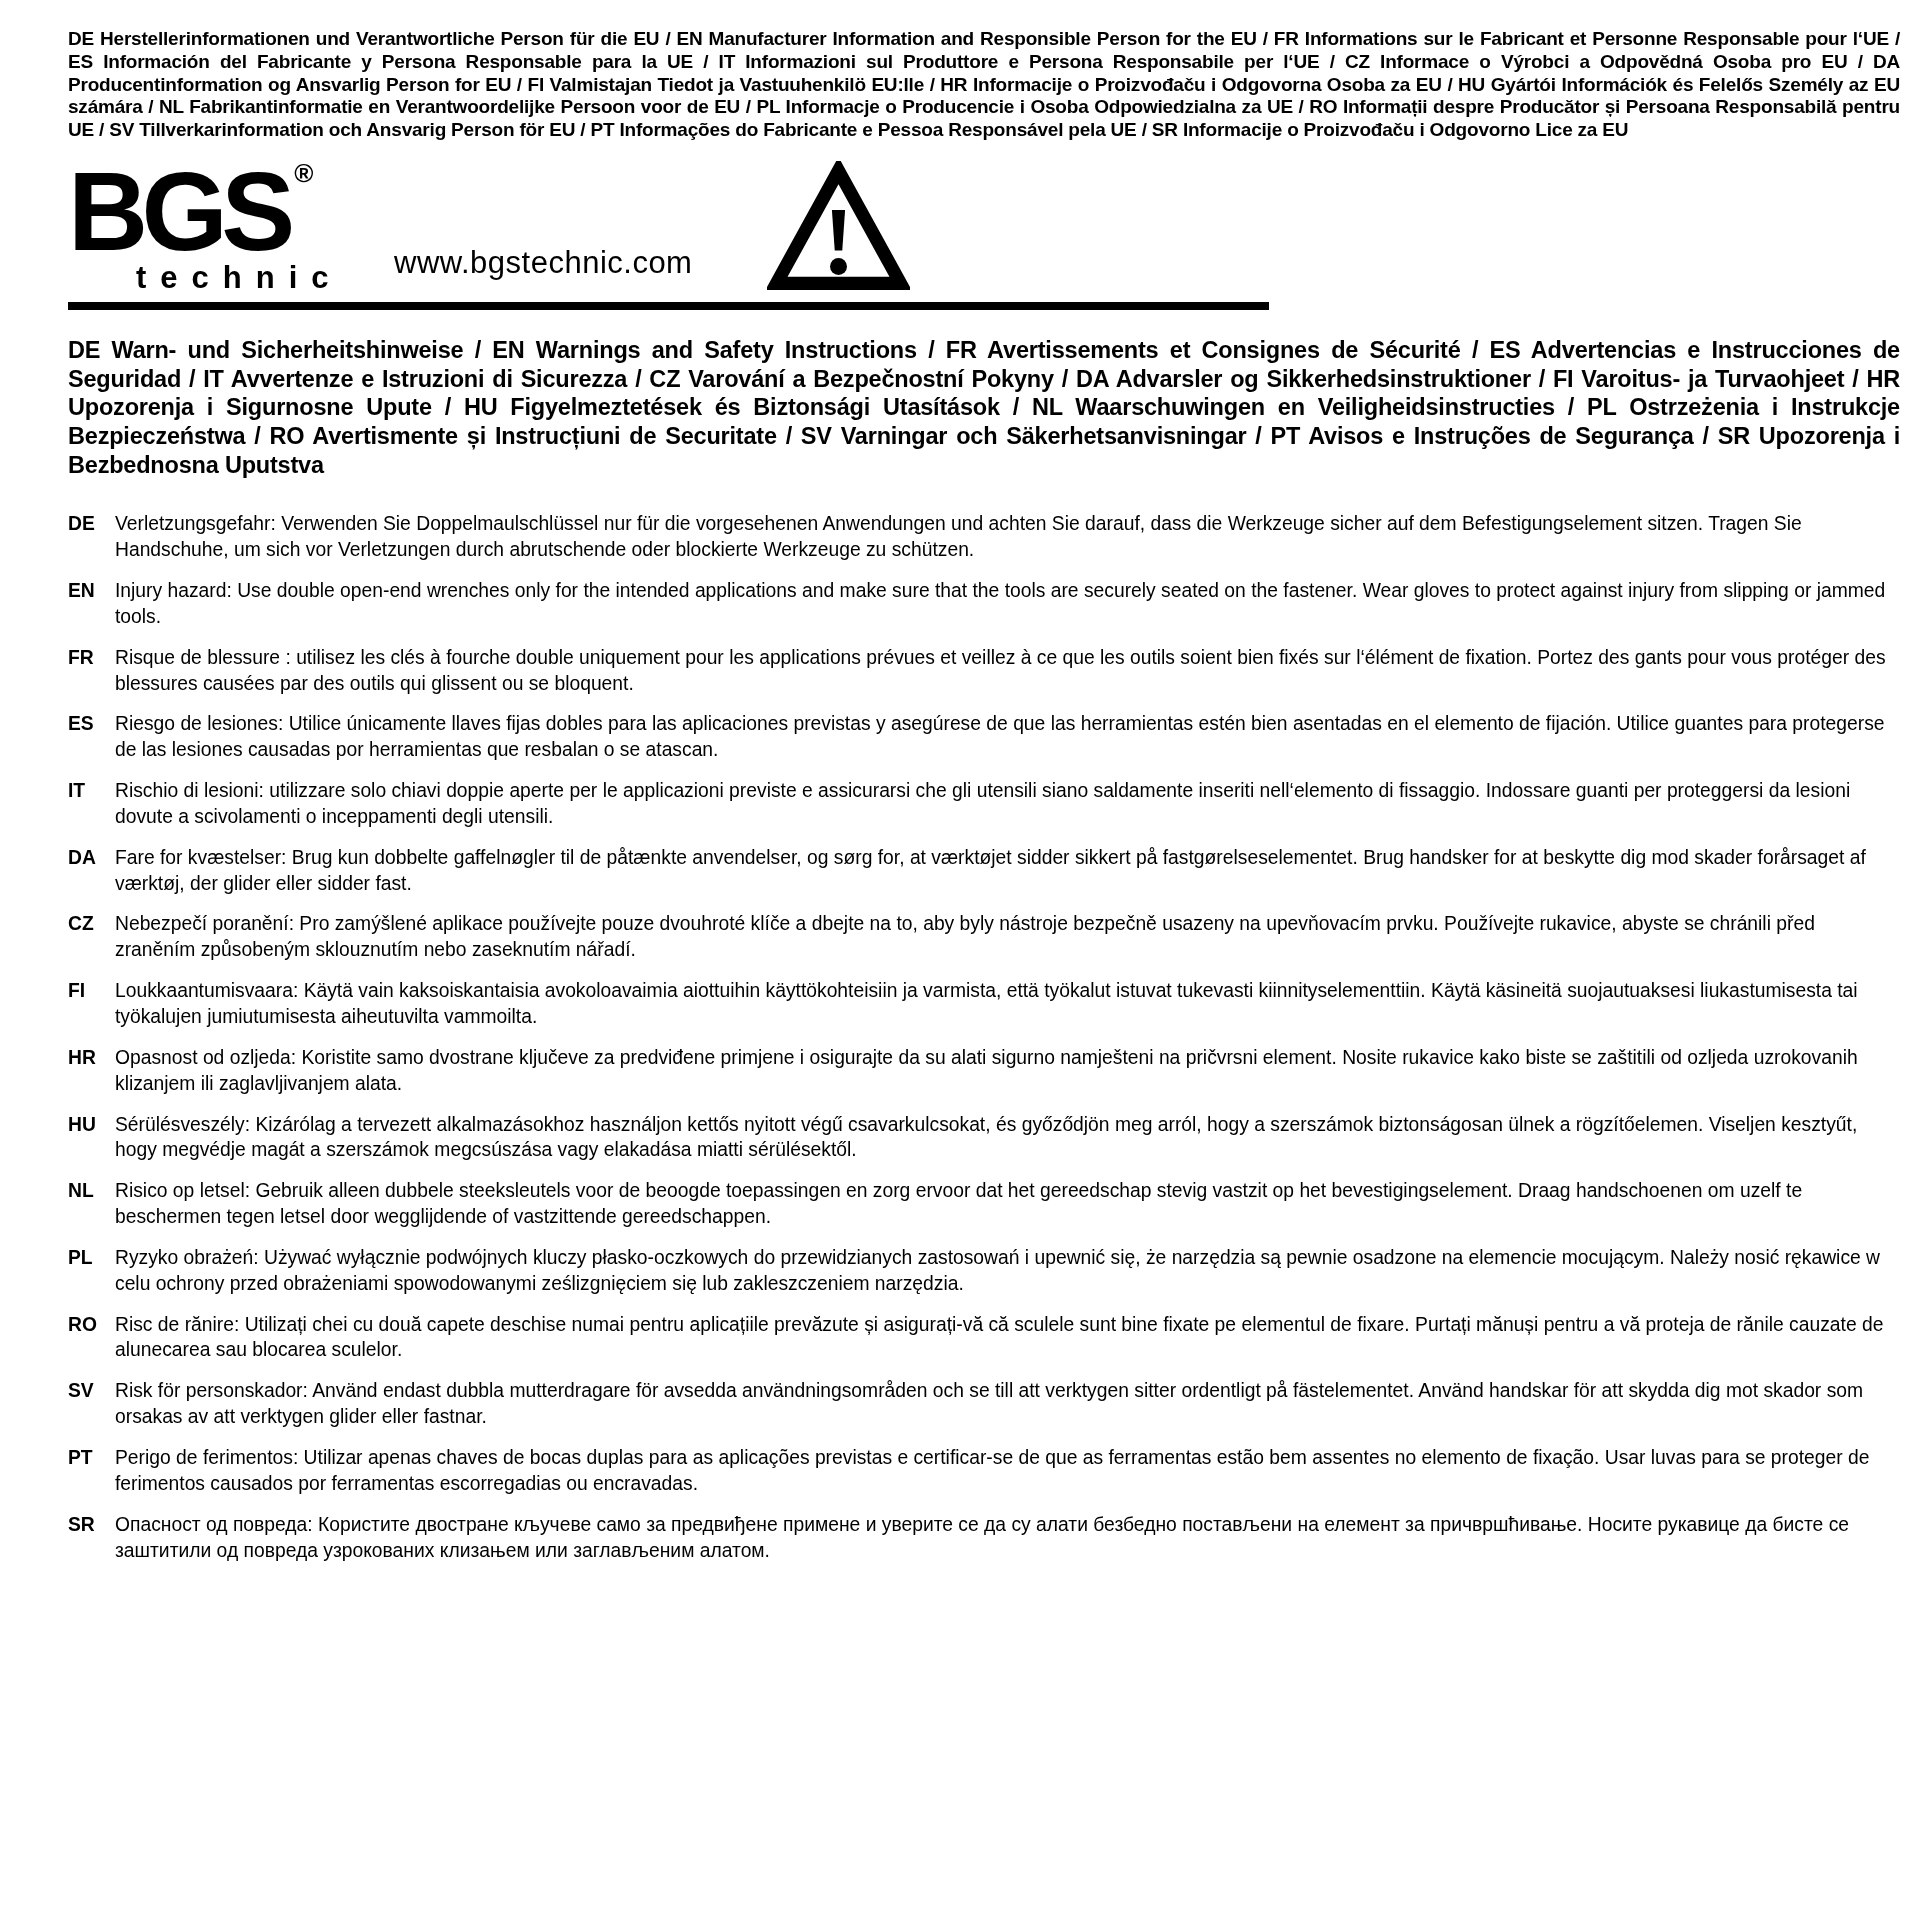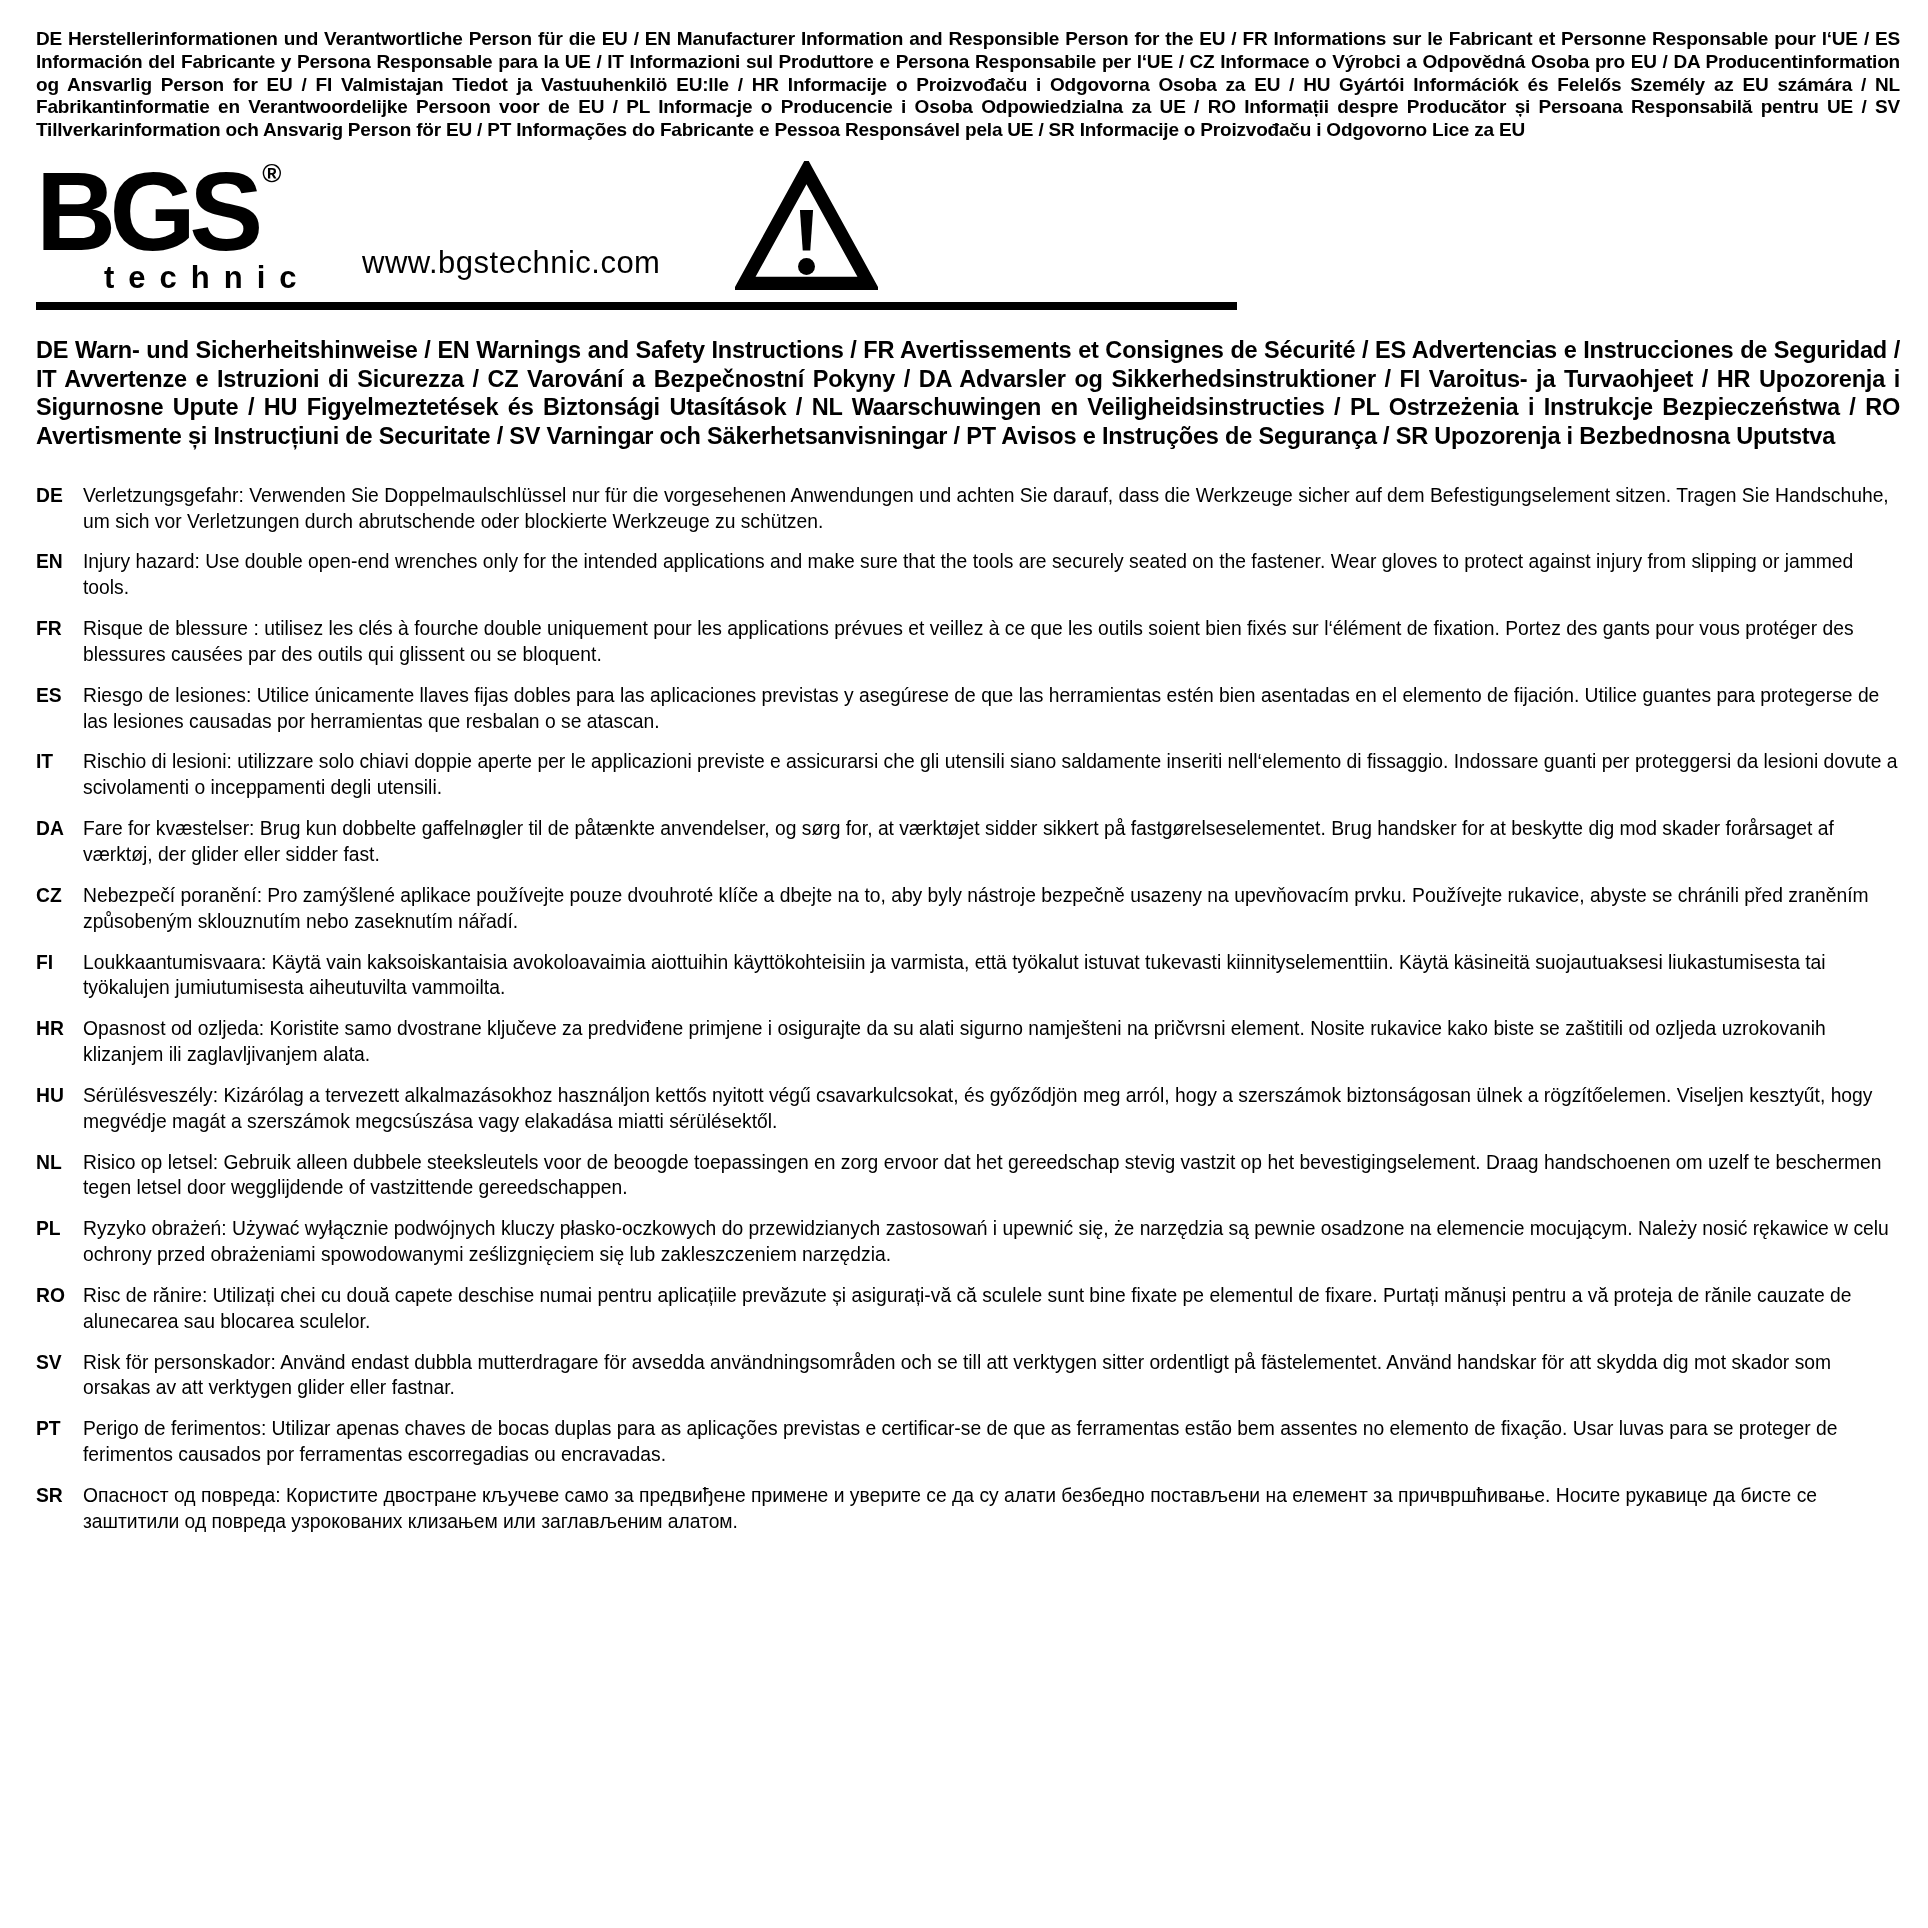--- a/index.html
+++ b/index.html
@@ -2,21 +2,21 @@
 <html style="font-size:15px"><head>
 <meta charset="utf-8">
 <style>
   html, body { margin: 0; padding: 0; background: #ffffff; }
   body {
     width: 1928px; height: 1928px;
     color: #000000;
     font-family: "Liberation Sans", sans-serif;
     -webkit-font-smoothing: antialiased;
   }
-  .sheet { padding: 28px 28px 0 36px; }
+  .sheet { padding: 28px 28px 0 36px; margin-left: 32px; }
 
   .mfr-header {
     margin: 0 0 15px 0;
     font-size: 19px;
     font-weight: bold;
     line-height: 1.2;
     text-align: justify;
     letter-spacing: -0.2px;
   }
 

